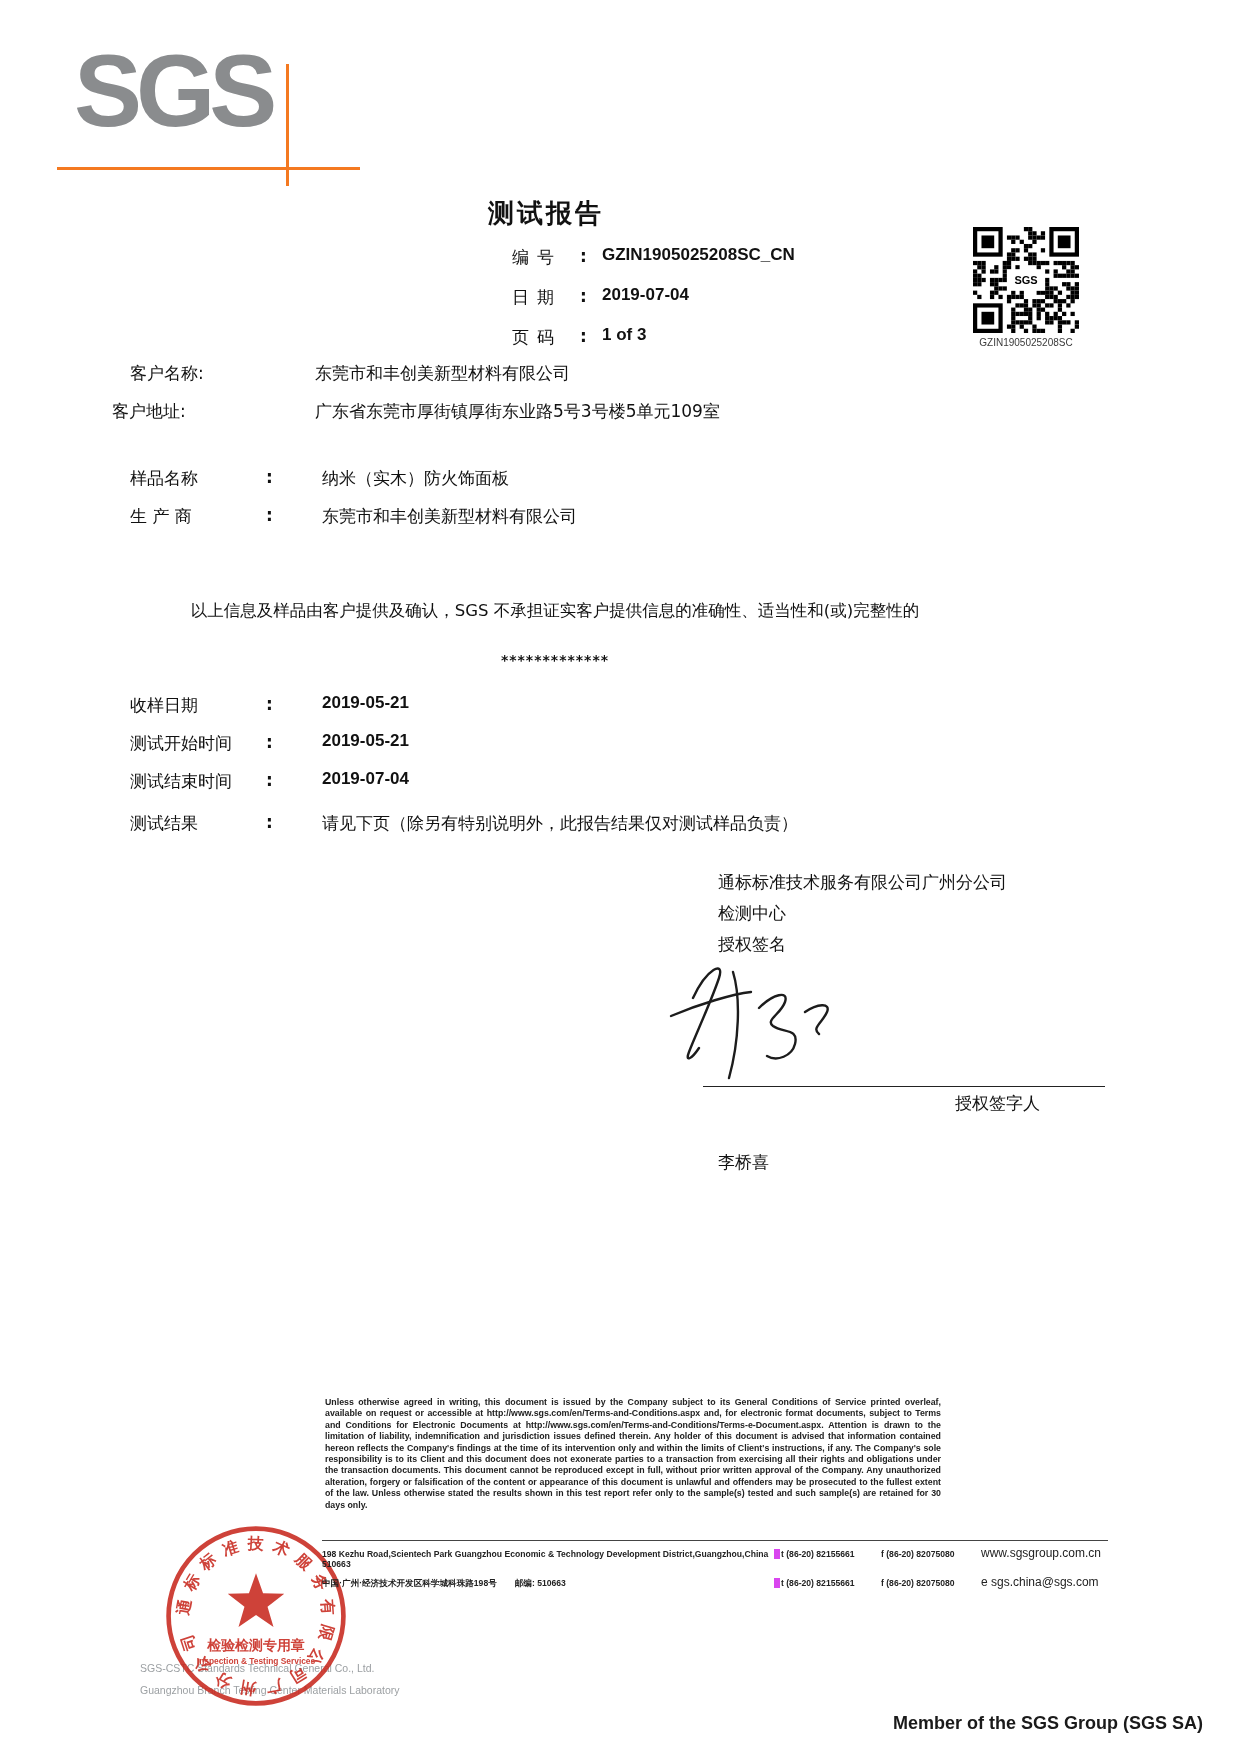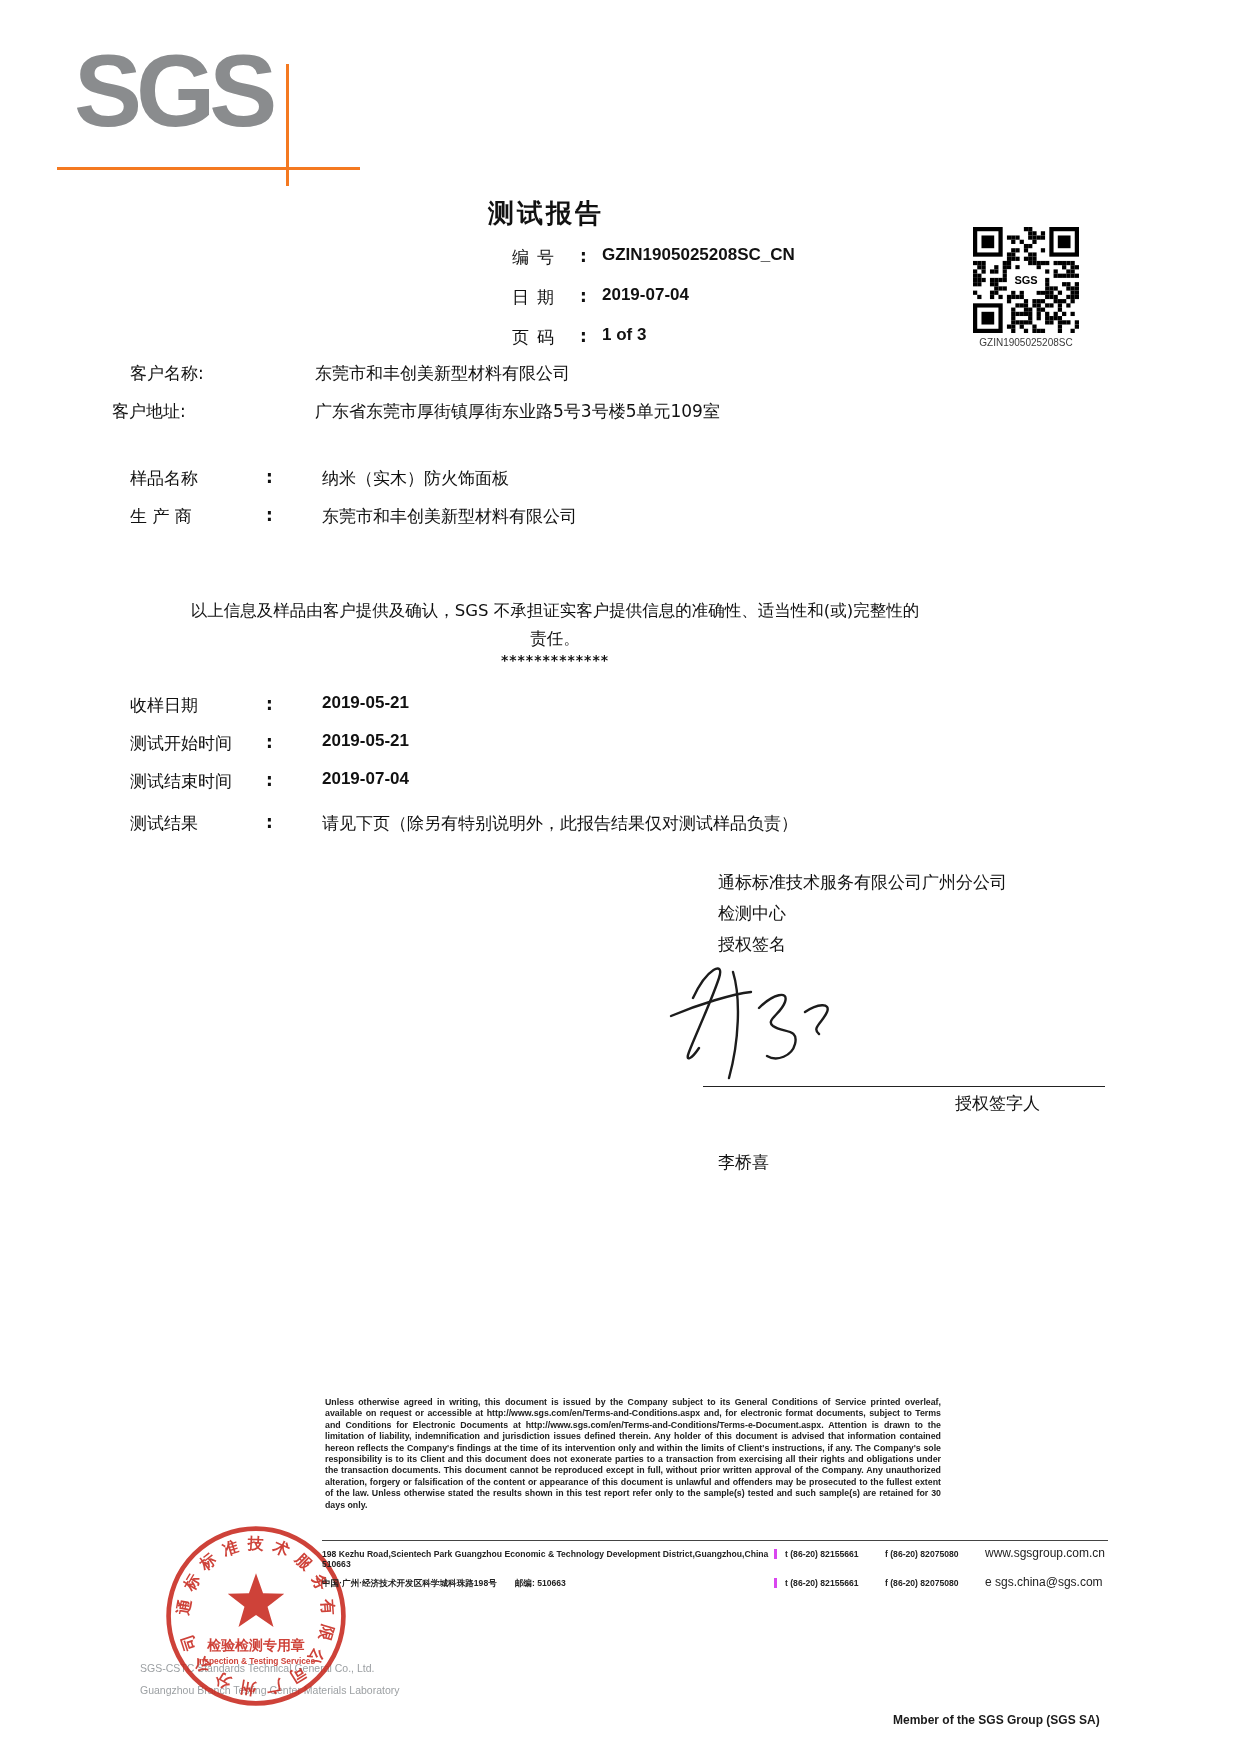--- a/index.html
+++ b/index.html
@@ -35,25 +35,25 @@
   
   .legal-wrap{left:325px;top:1397px;width:616px;}
   .legal{font-size:8.8px;line-height:11.4px;font-weight:bold;color:#222;text-align:justify;
     font-family:"Liberation Sans",sans-serif;}
   .attention{font-size:8.8px;line-height:11.4px;font-weight:bold;color:#e8641c;margin-top:2px;
     font-family:"Liberation Sans",sans-serif;}
   .addr-wrap{left:322px;top:1540px;width:786px;border-top:1px solid #444;padding-top:5px;
     font-family:"Liberation Sans",sans-serif;}
   .addr-row{display:flex;align-items:baseline;margin-bottom:6px;}
   .addr-a{width:452px;font-size:8.6px;font-weight:bold;color:#222;}
-  .addr-b{width:100px;font-size:8.6px;font-weight:bold;color:#222;border-left:3px solid #d946ef;padding-left:8px;}
+  .addr-b{width:100px;font-size:8.6px;font-weight:bold;color:#222;border-left:6px solid #d946ef;padding-left:1px;}
   .addr-c{width:100px;font-size:8.6px;font-weight:bold;color:#222;}
   .addr-d{width:120px;font-size:12px;font-weight:normal;color:#222;}
   .gray-co{left:140px;font-size:10.5px;color:#9b9fa2;font-family:"Liberation Sans",sans-serif;}
-  .member{left:893px;top:1713px;font-size:12px;font-weight:bold;color:#1a1a1a;
+  .member{left:893px;top:1713px;font-size:18px;font-weight:bold;color:#1a1a1a;
     font-family:"Liberation Sans",sans-serif;}
   .postcode{margin-left:18px;}
 </style>
 </head>
 <body>
 
 <div class="page">
 
   <div class="abs logo-text">SGS</div>
   <div class="abs logo-hline"></div>
@@ -286,21 +286,20 @@
 
   <div class="abs lbl" style="left:130px;top:467px;">样品名称</div>
   <div class="abs sep" style="left:266px;top:467px;">:</div>
   <div class="abs val" style="left:322px;top:467px;">纳米（实木）防火饰面板</div>
 
   <div class="abs lbl" style="left:130px;top:505px;">生 产 商</div>
   <div class="abs sep" style="left:266px;top:505px;">:</div>
   <div class="abs val" style="left:322px;top:505px;">东莞市和丰创美新型材料有限公司</div>
 
   <div class="abs disclaimer" style="top:600px;">以上信息及样品由客户提供及确认，SGS 不承担证实客户提供信息的准确性、适当性和(或)完整性的</div>
-  <div class="abs disclaimer" style="top:628px;">责任。</div>
   <div class="abs stars" style="top:652px;">*************</div>
 
   <div class="abs lbl" style="left:130px;top:694px;">收样日期</div>
   <div class="abs sep" style="left:266px;top:694px;">:</div>
   <div class="abs val-num" style="left:322px;top:693px;">2019-05-21</div>
 
   <div class="abs lbl" style="left:130px;top:732px;">测试开始时间</div>
   <div class="abs sep" style="left:266px;top:732px;">:</div>
   <div class="abs val-num" style="left:322px;top:731px;">2019-05-21</div>
 

